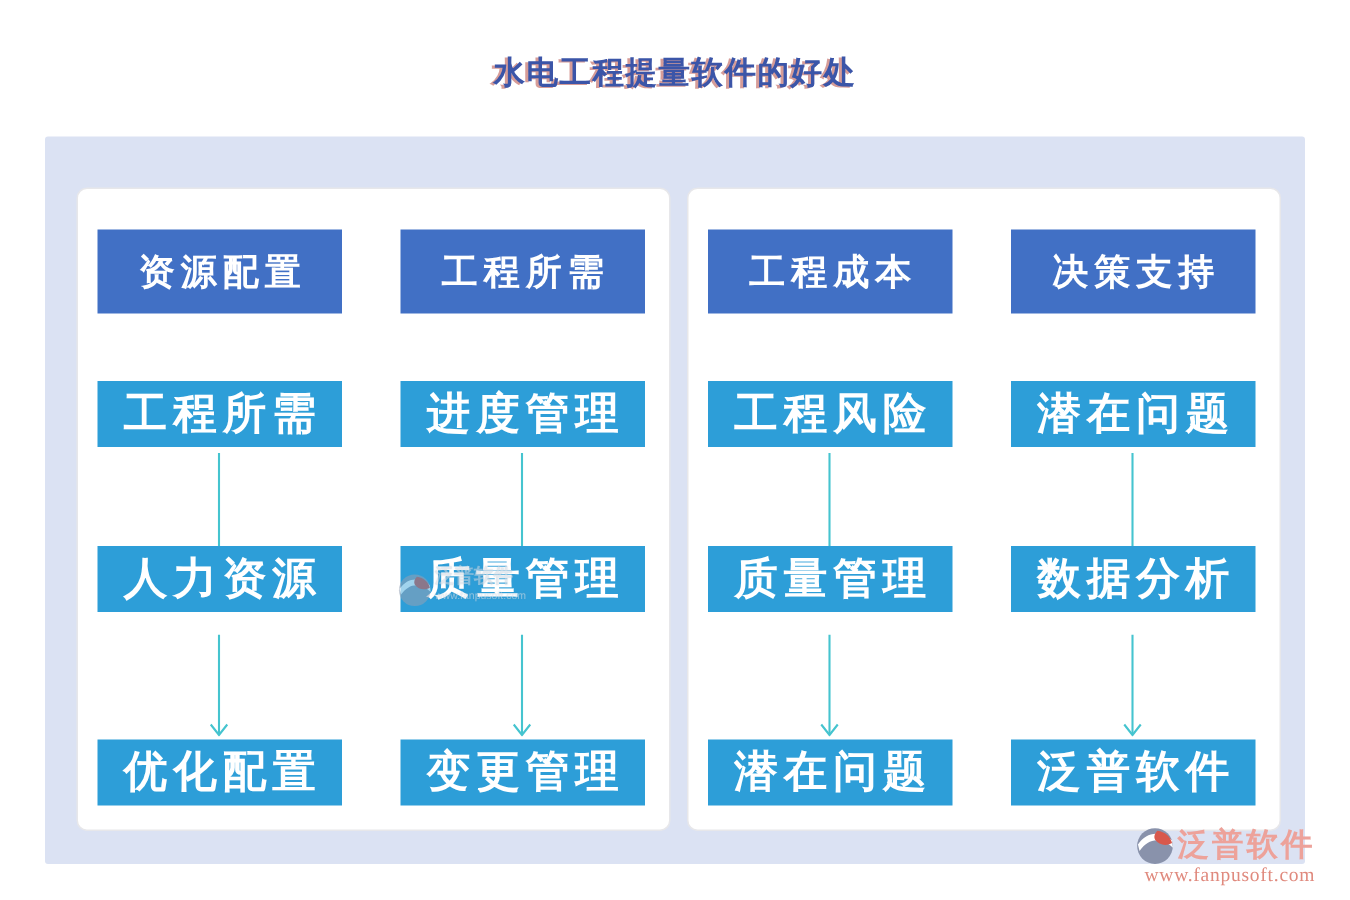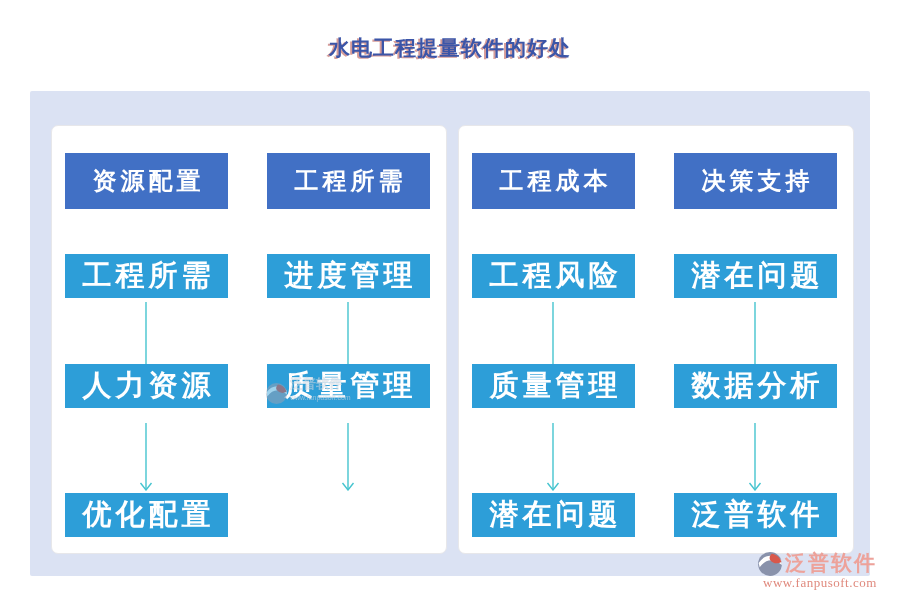--- a/index.html
+++ b/index.html
@@ -170,20 +170,21 @@
         <div class="box item row2">进度管理</div>
         <svg class="arrow a1" viewBox="0 0 16 72" preserveAspectRatio="none">
             <line x1="8" y1="0" x2="8" y2="70"></line>
             <polyline points="2.5,64 8,71 13.5,64"></polyline>
           </svg>
         <div class="box item row3">质量管理</div>
         <svg class="arrow a2" viewBox="0 0 16 68" preserveAspectRatio="none">
             <line x1="8" y1="0" x2="8" y2="66"></line>
             <polyline points="2.5,60 8,67 13.5,60"></polyline>
           </svg>
+        <div class="box item row4">变更管理</div>
       </div>
 
     </section>
 
     <section class="panel panel-right">
 
       <div class="col col-a">
         <div class="box header">工程成本</div>
         <div class="box item row2">工程风险</div>
         <svg class="arrow a1" viewBox="0 0 16 72" preserveAspectRatio="none">

